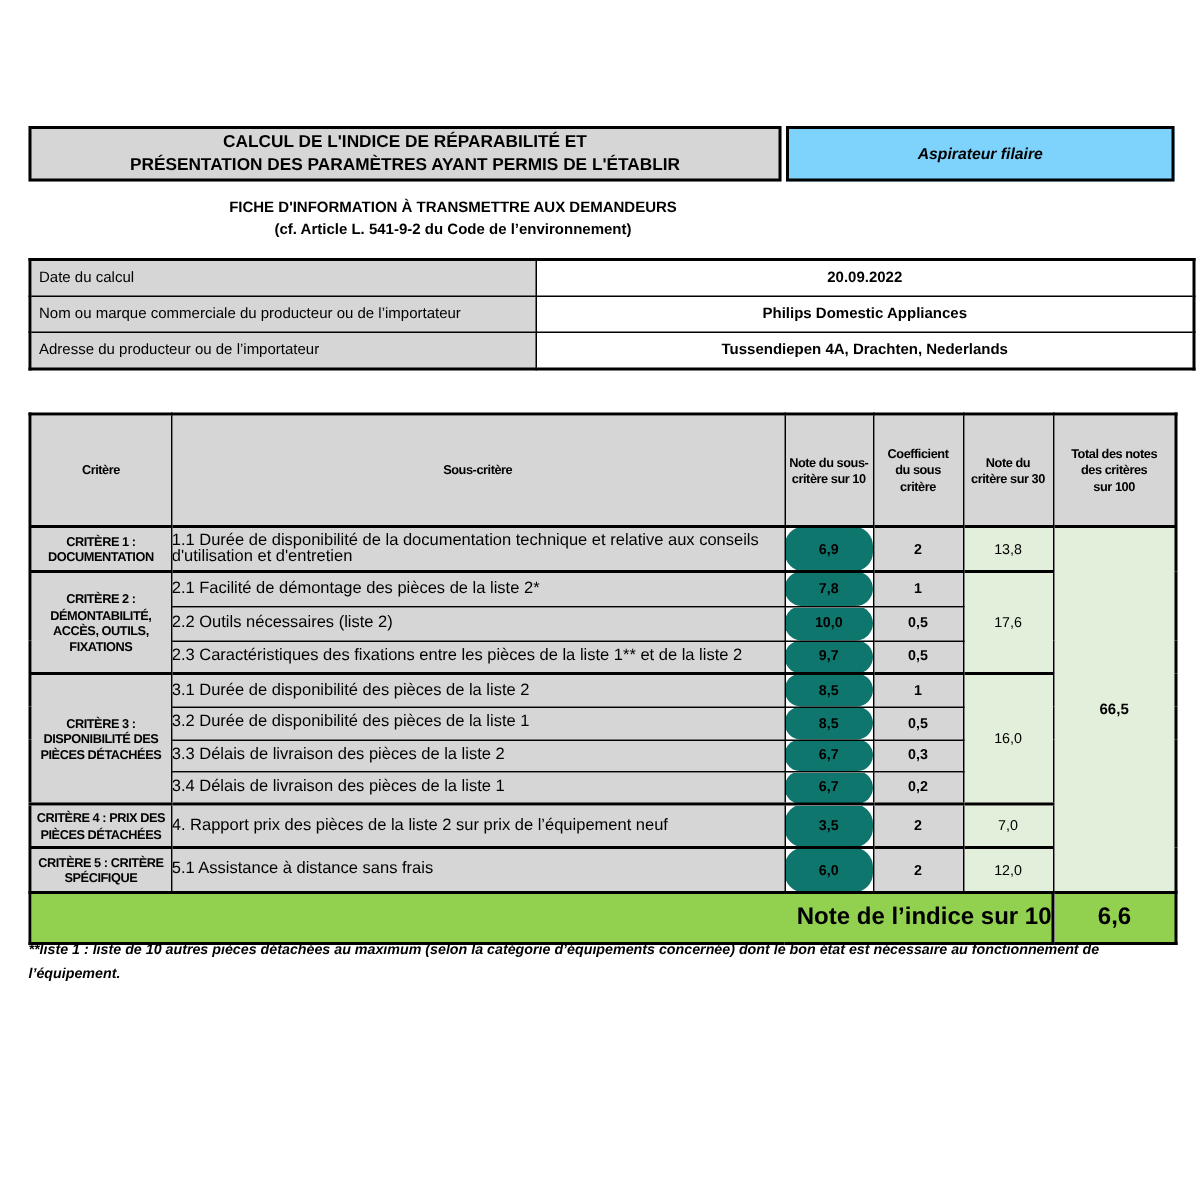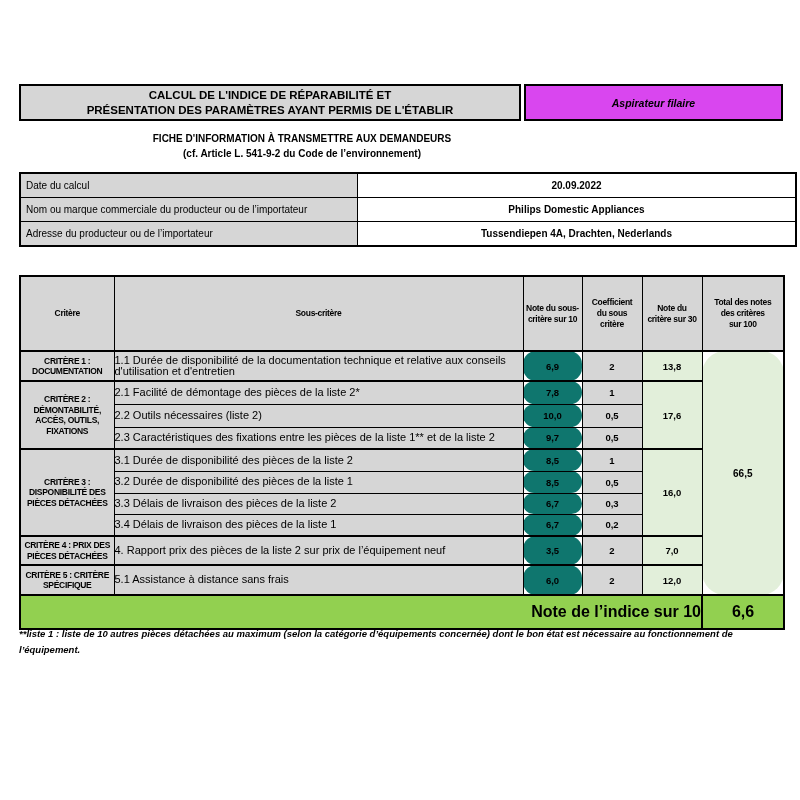--- a/index.html
+++ b/index.html
@@ -12,21 +12,21 @@
 
   
   .title-box{
     position:absolute;left:19px;top:84px;width:502px;height:37px;
     background:#d6d6d6;border:2.5px solid #000;box-sizing:border-box;
     display:flex;align-items:center;justify-content:center;text-align:center;
     font-weight:bold;font-size:11.5px;line-height:15px;
   }
   .product-box{
     position:absolute;left:524px;top:84px;width:259px;height:37px;
-    background:#d946ef;border:2.5px solid #000;box-sizing:border-box;
+    background:#7dd3fc;border:2.5px solid #000;box-sizing:border-box;
     display:flex;align-items:center;justify-content:center;
     font-weight:bold;font-style:italic;font-size:10.5px;
   }
   .subtitle{
     position:absolute;left:0;top:131px;width:604px;text-align:center;
     font-weight:bold;font-size:10px;line-height:15px;
   }
 
   
   table{border-collapse:collapse;table-layout:fixed;}
@@ -56,22 +56,22 @@
   .crit{
     background:#d6d6d6;font-weight:bold;font-size:8.5px;line-height:10.5px;
     text-align:center;letter-spacing:-0.3px;padding:0 1px;
   }
   .sub{
     background:#d6d6d6;font-size:11px;line-height:11.5px;
     text-align:left;padding:1px 4px;margin-top:47px;
   }
   .n10{background:#0f766e;font-weight:bold;font-size:9.5px;text-align:center;border-radius:13px;}
   .coef{background:#d6d6d6;font-weight:bold;font-size:9.5px;text-align:center;}
-  .n20{background:#e2efda;font-weight:bold;font-size:9.5px;text-align:center;}
-  .total{background:#e2efda;font-weight:bold;font-size:10px;text-align:center;border-radius:23px;}
+  .n20{background:#e2efda;font-weight:normal;font-size:9.5px;text-align:center;}
+  .total{background:#e2efda;font-weight:bold;font-size:10px;text-align:center;}
   tr.final > td{background:#92d050;border-width:2.5px;}
   .final-label{font-weight:bold;font-size:16px;text-align:right;padding:0 9px 0 0;}
   .final-score{font-weight:bold;font-size:16px;text-align:center;}
 
   
   .footnotes{
     position:absolute;left:19px;top:626px;width:766px;
     font-size:9.5px;font-weight:bold;font-style:italic;line-height:16px;
   }
 </style>

